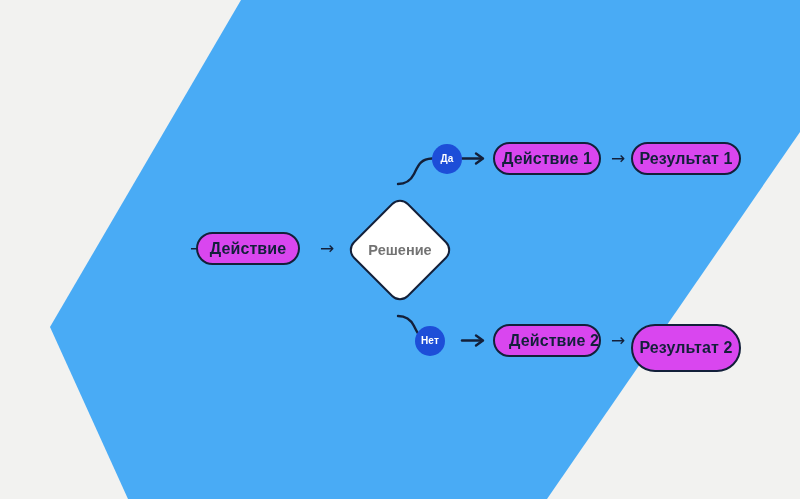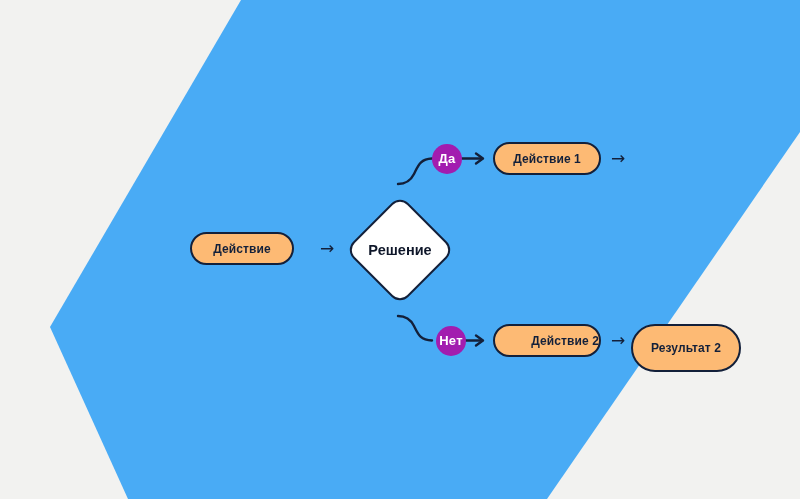--- a/index.html
+++ b/index.html
@@ -24,29 +24,29 @@
   .stage {
     position: absolute;
     left: 0;
     top: 0;
     width: 800px;
     height: 499px;
   }
   .node {
     position: absolute;
     box-sizing: border-box;
-    background: #fdba74;
+    background: #d946ef;
     border: 2px solid #13203a;
     border-radius: 999px;
     display: flex;
     align-items: center;
     justify-content: center;
     color: #13203a;
     font-weight: bold;
-    font-size: 12px;
+    font-size: 16px;
     letter-spacing: 0.1px;
     white-space: nowrap;
   }
   .diamond-wrap {
     position: absolute;
     display: flex;
     align-items: center;
     justify-content: center;
   }
   .diamond-shape {
@@ -59,36 +59,36 @@
     margin-top: -39px;
     background: #ffffff;
     border: 2px solid #13203a;
     border-radius: 12px;
     transform: rotate(45deg);
     box-sizing: border-box;
   }
   .diamond-label {
     position: relative;
     z-index: 2;
-    color: #0f172a;
+    color: #737373;
     font-weight: bold;
     font-size: 14.5px;
     white-space: nowrap;
     text-align: right;
   }
   .badge {
     position: absolute;
-    background: #a21caf;
+    background: #1d4ed8;
     border-radius: 50%;
     display: flex;
     align-items: center;
     justify-content: center;
     color: #ffffff;
     font-weight: bold;
-    font-size: 13px;
+    font-size: 10px;
     letter-spacing: 0.2px;
   }
   .arrow-glyph {
     position: absolute;
     color: #13203a;
     font-size: 17px;
     line-height: 1;
     font-family: "DejaVu Sans", sans-serif;
     display: flex;
     align-items: center;
@@ -110,43 +110,46 @@
     <line x1="462" y1="340.5" x2="482" y2="340.5" stroke="#13203a" stroke-width="2.4" stroke-linecap="round"></line>
     <path d="M 476 335.5 L 483 340.5 L 476 345.5" fill="none" stroke="#13203a" stroke-width="2.4" stroke-linecap="round" stroke-linejoin="round"></path>
   </g>
 </svg>
 
 <div class="stage">
 
 
   <div class="arrow-glyph" style="left:186px; top:239px; width:22px; height:18px;">→</div>
 
-  <div class="node" style="left:190px; top:232px; width:104px; height:33px;">
+  <div class="node" style="left:196px; top:232px; width:104px; height:33px;">
     <span>Действие</span>
   </div>
 
   <div class="arrow-glyph" style="left:316px; top:239px; width:22px; height:18px;">→</div>
 
   <div class="diamond-wrap" style="left:343px; top:193px; width:114px; height:114px;">
     <div class="diamond-shape"></div>
     <span class="diamond-label">Решение</span>
   </div>
 
   <div class="badge" style="left:432px; top:143.5px; width:30px; height:30px;">
     <span>Да</span>
   </div>
 
   <div class="node" style="left:493px; top:142px; width:108px; height:33px;">
     <span>Действие 1</span>
   </div>
 
   <div class="arrow-glyph" style="left:607px; top:149px; width:22px; height:18px;">→</div>
 
+  <div class="node" style="left:631px; top:142px; width:110px; height:33px;">
+    <span>Результат 1</span>
+  </div>
 
-  <div class="badge" style="left:436px; top:325.5px; width:30px; height:30px;justify-content:center;">
+  <div class="badge" style="left:415px; top:325.5px; width:30px; height:30px;justify-content:center;">
     <span>Нет</span>
   </div>
 
   <div class="node" style="left:493px; top:324px; width:108px; height:33px;justify-content:flex-end;">
     <span>Действие 2</span>
   </div>
 
   <div class="arrow-glyph" style="left:607px; top:331px; width:22px; height:18px;">→</div>
 
   <div class="node" style="left:631px; top:324px; width:110px; height:48px;">

